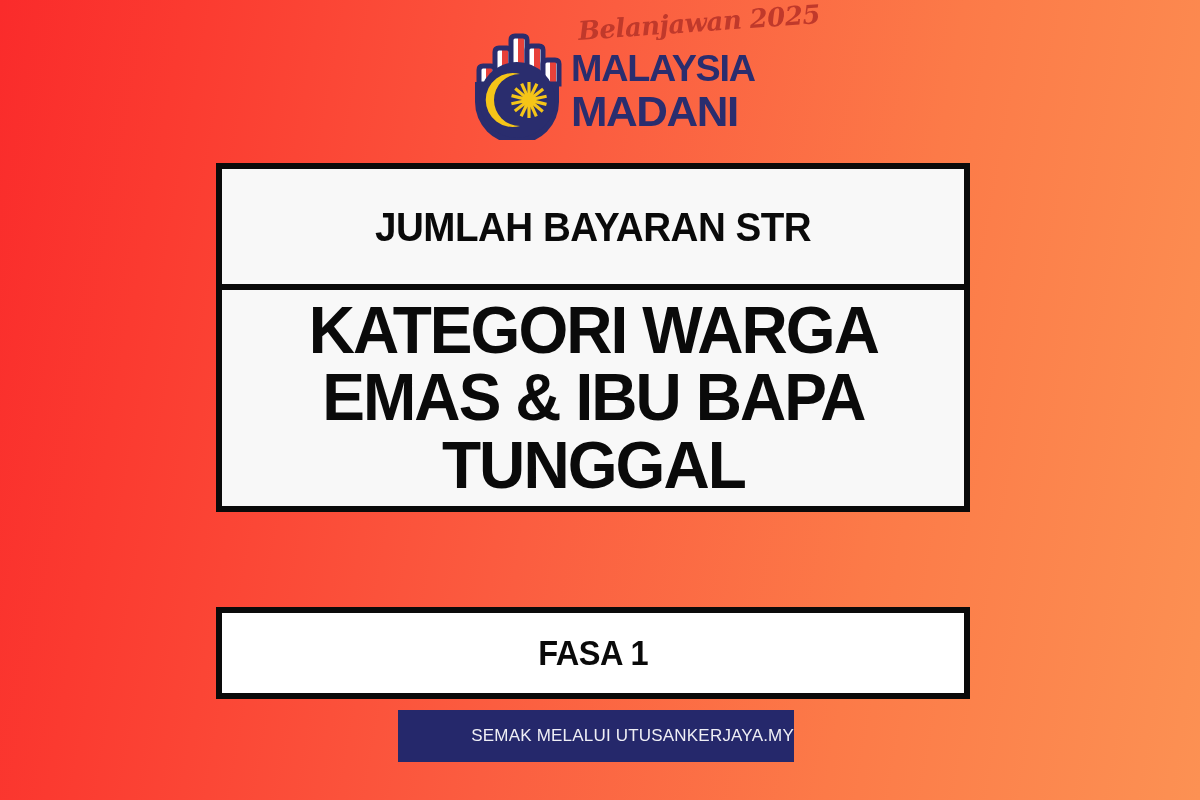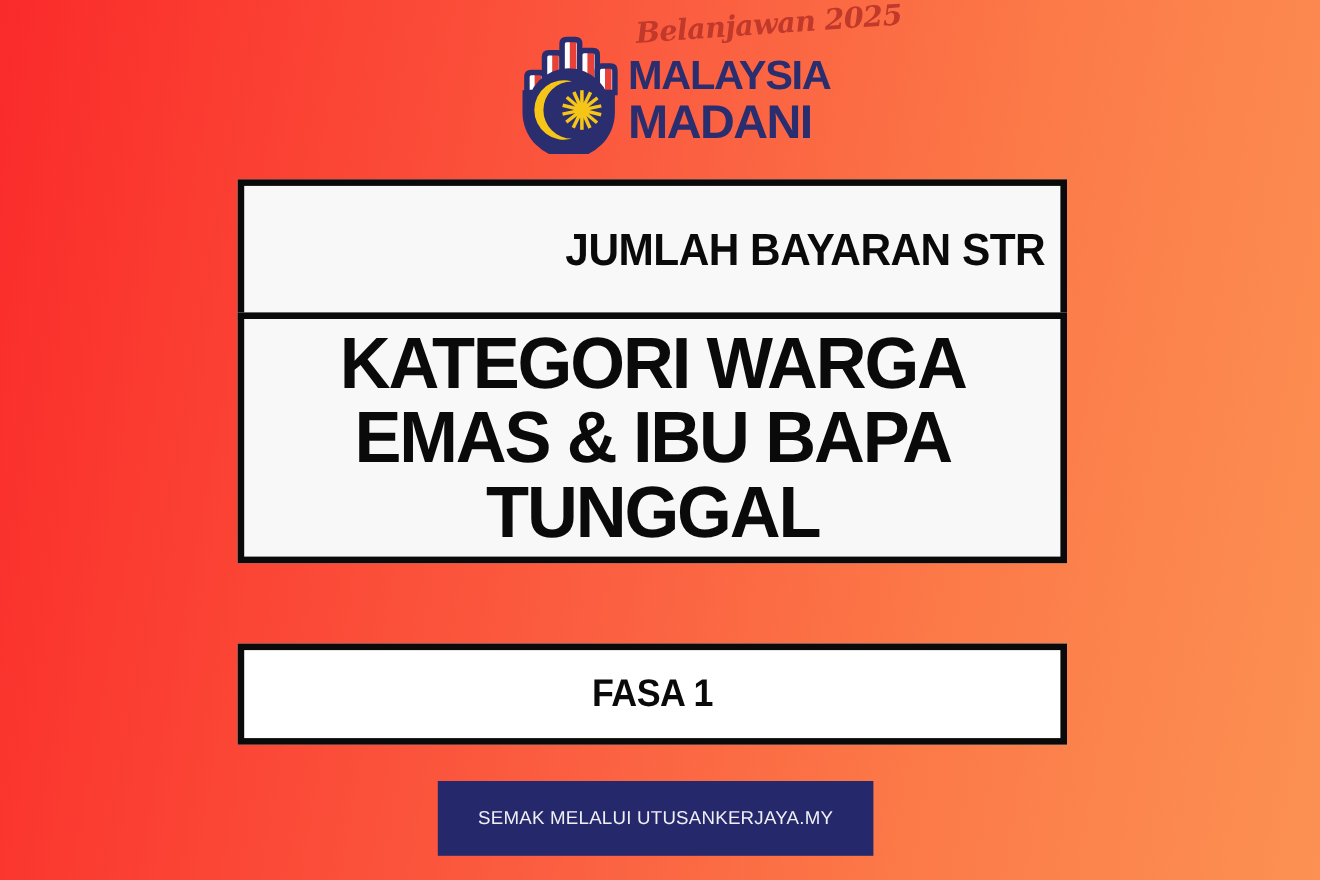--- a/index.html
+++ b/index.html
@@ -93,28 +93,27 @@
     border: 6px solid #0A0A0A;
     background: #F8F8F8;
     display: flex;
     align-items: center;
     justify-content: center;
     text-align: center;
   }
   #panel-title {
     top: 163px;
     height: 128px;
-    justify-content: flex-end;
   }
   #panel-headline {
     top: 284px;
     height: 228px;
   }
   #panel-phase {
-    top: 585px;
+    top: 607px;
     height: 92px;
     background: #FFFFFF;
   }
 
   .title-text {
     font-family: "Liberation Sans", sans-serif;
     font-weight: bold;
     font-size: 41px;
     letter-spacing: -0.5px;
     color: #0A0A0A;
@@ -138,25 +137,25 @@
     color: #0A0A0A;
     transform: scaleX(0.93);
   }
 
   
   #footer-banner {
     position: absolute;
     left: 398px;
     top: 710px;
     width: 396px;
-    height: 68px;
+    height: 52px;
     background: #25286B;
     display: flex;
     align-items: center;
-    justify-content: center;
+    justify-content: flex-end;
   }
   .footer-text {
     font-family: "Liberation Sans", sans-serif;
     font-size: 17px;
     font-weight: normal;
     letter-spacing: 0.2px;
     color: #EFEFF5;
     white-space: nowrap;
   }
 </style>

